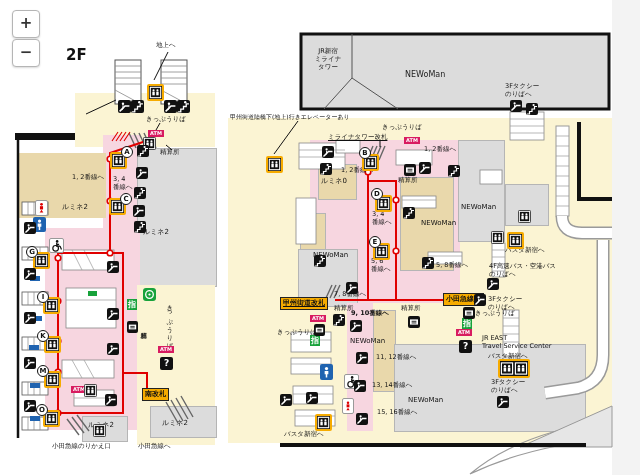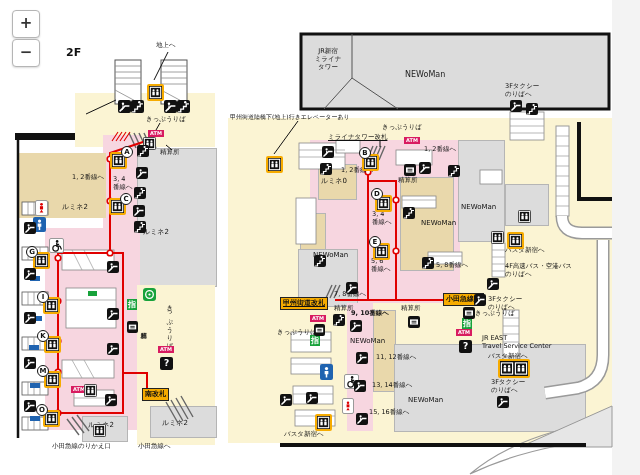--- a/index.html
+++ b/index.html
@@ -36,21 +36,21 @@
   .z1{z-index:1;} .z0{z-index:0;}
 </style>
 </head>
 <body>
 
 <div id="stage">
 
   <div class="bg z0" style="left:612px;top:0;width:28px;height:475px;background:#f3f3f3;"></div>
   <div class="zbtn" style="top:10px;">+</div>
   <div class="zbtn" style="top:39px;">−</div>
-  <div class="lbl b" style="left:66px;top:46px;font-size:11px;">2F</div>
+  <div class="lbl b" style="left:66px;top:46px;font-size:15px;">2F</div>
 
   <div class="bg z1" style="left:75px;top:93px;width:140px;height:54px;background:#fbf4d3;"></div>
   <div class="bg z1" style="left:103px;top:135px;width:37px;height:100px;background:#f7d6e0;"></div>
   <div class="bg z1" style="left:18px;top:153px;width:88px;height:65px;background:#e9d8ab;"></div>
   <div class="bg z1" style="left:137px;top:148px;width:78px;height:137px;background:#dcdcdc;border:1px solid #b5b5b5;"></div>
   <div class="bg z1" style="left:45px;top:228px;width:95px;height:202px;background:#f7d6e0;"></div>
   <div class="bg z1" style="left:137px;top:285px;width:78px;height:160px;background:#fbf4d3;"></div>
   <div class="bg z1" style="left:82px;top:416px;width:44px;height:24px;background:#dcdcdc;border:1px solid #b5b5b5;"></div>
   <div class="bg z1" style="left:150px;top:406px;width:65px;height:30px;background:#dcdcdc;border:1px solid #b5b5b5;"></div>
 
@@ -604,21 +604,21 @@
   <div class="ic acc" style="left:507px;top:232px;">
       <svg viewBox="0 0 12 12">
         <rect x="1.2" y="1.2" width="9.6" height="9.6" fill="none" stroke="#fff" stroke-width="1"></rect>
         <circle cx="4.2" cy="4" r="1" fill="#fff"></circle>
         <circle cx="7.8" cy="4" r="1" fill="#fff"></circle>
         <rect x="3.1" y="5.2" width="2.2" height="3.4" fill="#fff"></rect>
         <rect x="6.7" y="5.2" width="2.2" height="3.4" fill="#fff"></rect>
       </svg>
     </div>
   <div class="lbl" style="left:505px;top:247px;">バスタ新宿へ</div>
-  <div class="lbl" style="left:489px;top:263px;margin-left:16px;">
+  <div class="lbl" style="left:489px;top:263px;">
     <span>4F高速バス・空港バス</span><br><span>のりばへ</span>
   </div>
   <div class="ic" style="left:487px;top:278px;width:12px;height:12px;">
       <svg viewBox="0 0 12 12">
         <path d="M1.5,10.5 L6.5,5.5 L10.5,5.5" stroke="#fff" stroke-width="1.4" fill="none"></path>
         <circle cx="4.6" cy="3.4" r="1.1" fill="#fff"></circle>
         <path d="M4.6,4.8 v3 l-1.4,1.6" stroke="#fff" stroke-width="1" fill="none"></path>
       </svg>
     </div>
 
@@ -703,21 +703,21 @@
       </svg>
     </div>
   <div class="lbl s7" style="left:408px;top:396px;">NEWoMan</div>
   <div class="ic" style="left:356px;top:413px;width:12px;height:12px;">
       <svg viewBox="0 0 12 12">
         <path d="M1.5,10.5 L6.5,5.5 L10.5,5.5" stroke="#fff" stroke-width="1.4" fill="none"></path>
         <circle cx="4.6" cy="3.4" r="1.1" fill="#fff"></circle>
         <path d="M4.6,4.8 v3 l-1.4,1.6" stroke="#fff" stroke-width="1" fill="none"></path>
       </svg>
     </div>
-  <div class="lbl" style="left:369px;top:409px;">15, 16番線へ</div>
+  <div class="lbl" style="left:377px;top:409px;">15, 16番線へ</div>
   <div class="ic acc" style="left:315px;top:414px;">
       <svg viewBox="0 0 12 12">
         <rect x="1.2" y="1.2" width="9.6" height="9.6" fill="none" stroke="#fff" stroke-width="1"></rect>
         <circle cx="4.2" cy="4" r="1" fill="#fff"></circle>
         <circle cx="7.8" cy="4" r="1" fill="#fff"></circle>
         <rect x="3.1" y="5.2" width="2.2" height="3.4" fill="#fff"></rect>
         <rect x="6.7" y="5.2" width="2.2" height="3.4" fill="#fff"></rect>
       </svg>
     </div>
   <div class="ic" style="left:280px;top:394px;width:12px;height:12px;">

